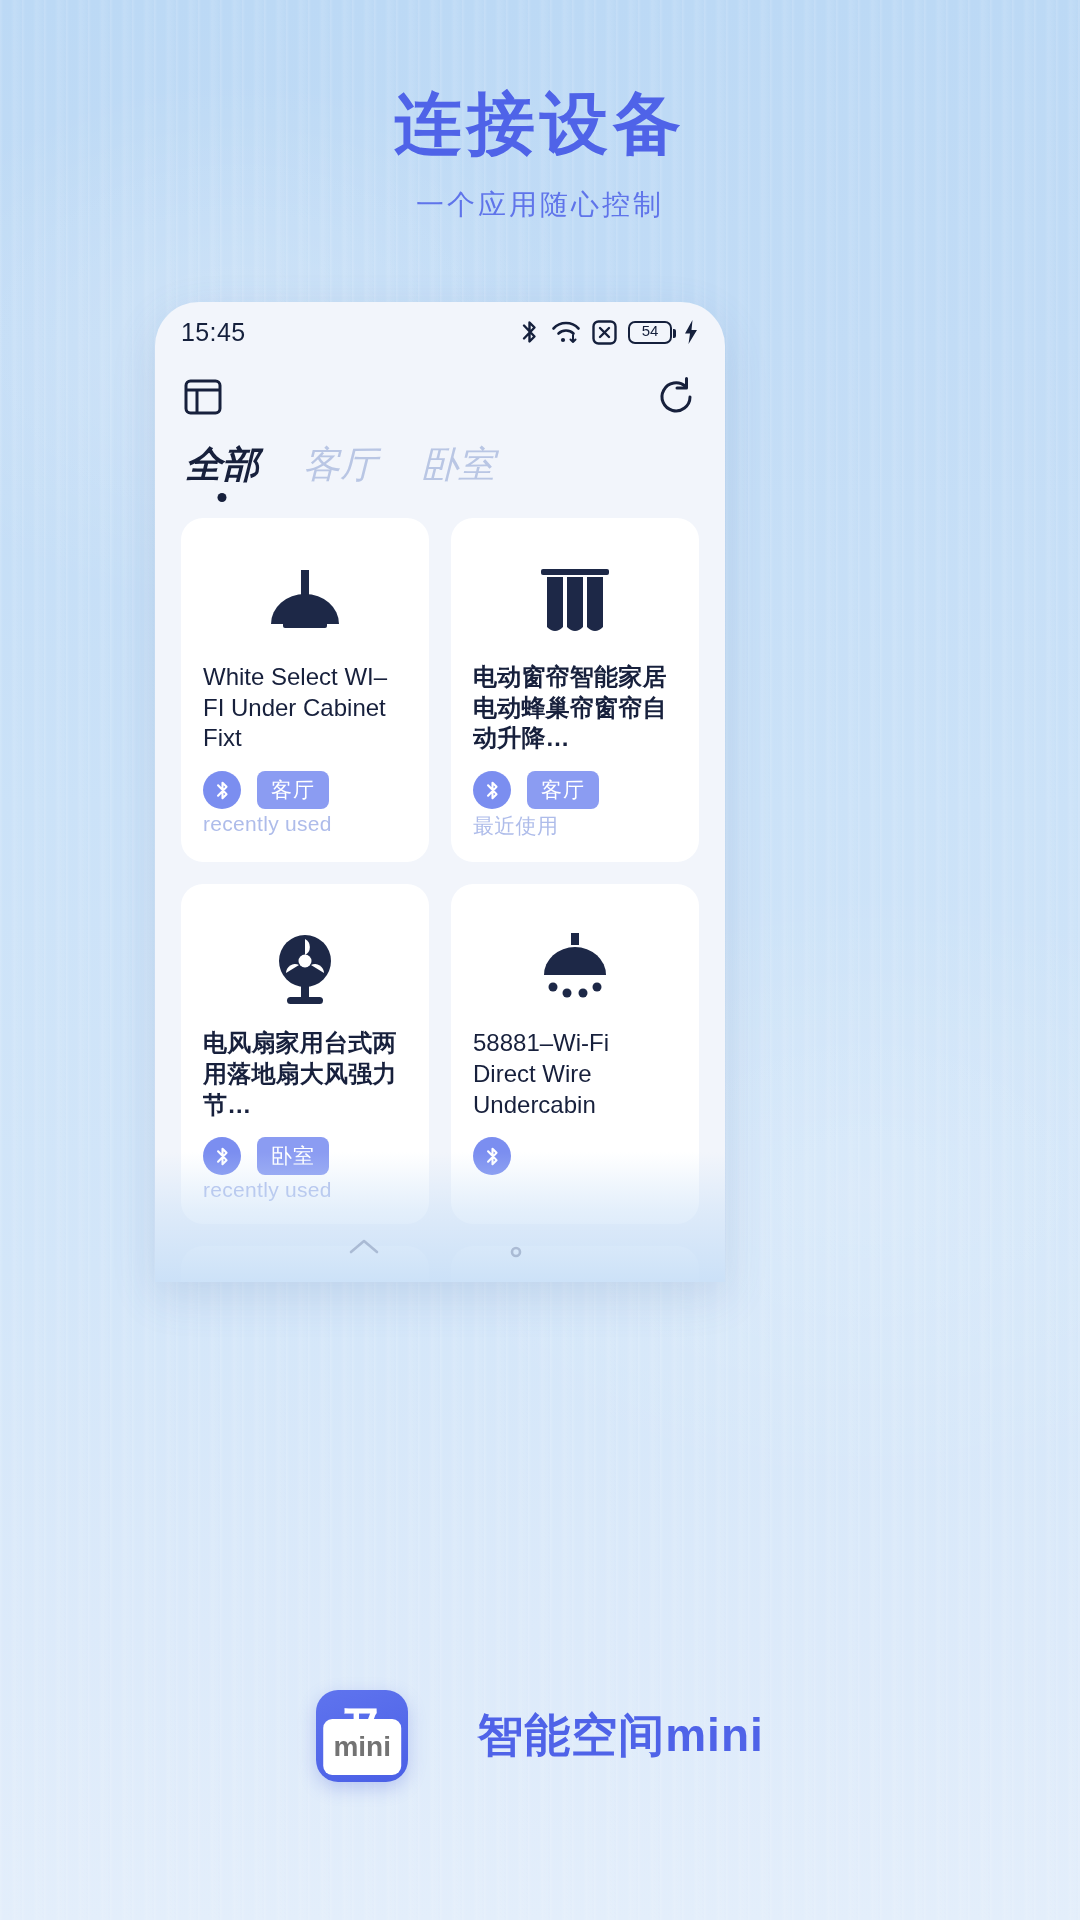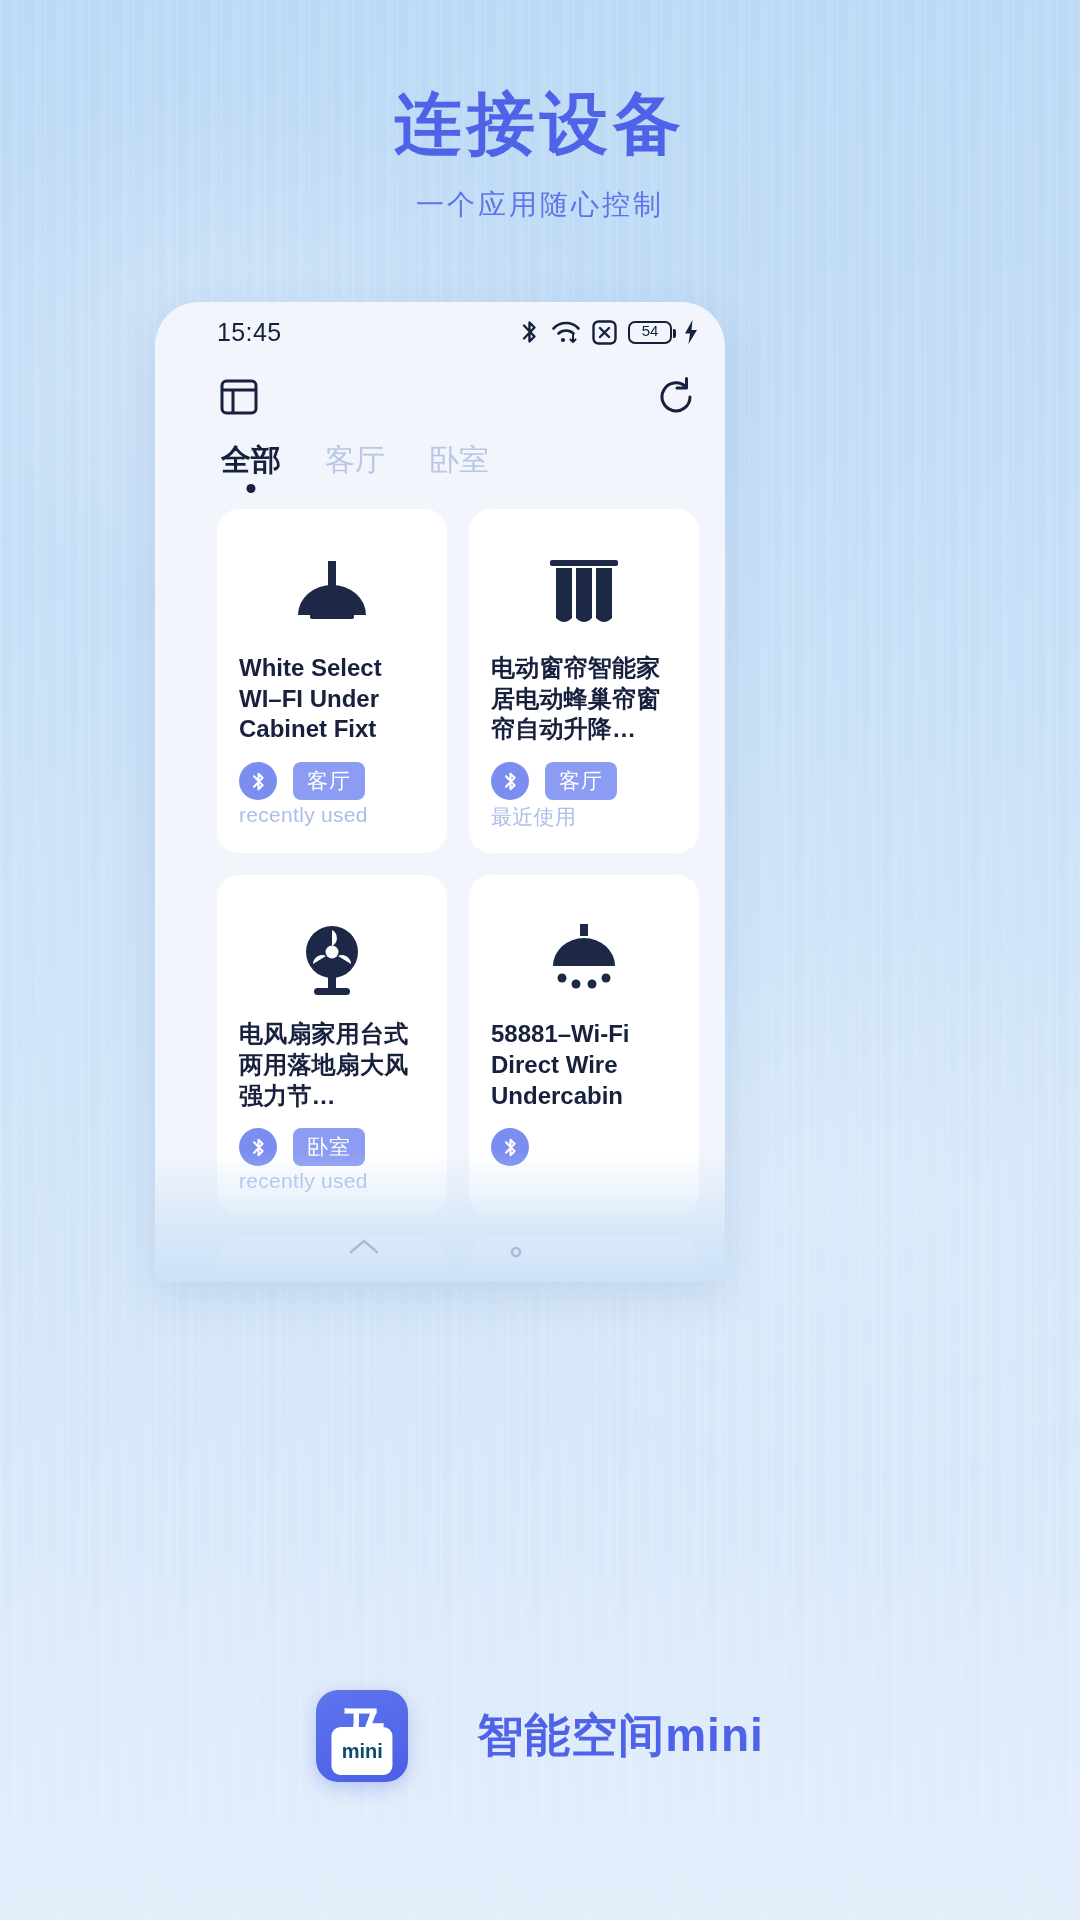--- a/index.html
+++ b/index.html
@@ -58,21 +58,20 @@
   .phone {
     position: absolute;
     left: 155px;
     top: 302px;
     width: 570px;
     height: 980px;
     border-radius: 44px 44px 0 0;
     background: #f2f5fb;
     overflow: hidden;
     box-shadow: 0 14px 44px rgba(80,110,170,0.16);
-    padding-left: 36px;
   }
 
   
   .statusbar {
     position: relative;
     height: 60px;
     padding: 0 26px;
     display: flex;
     align-items: center;
     justify-content: space-between;
@@ -126,24 +125,25 @@
 
   
   .tabs {
     display: flex;
     align-items: flex-end;
     gap: 44px;
     padding: 18px 0 0 30px;
   }
   .tab {
     position: relative;
-    font-size: 30px;
+    font-size: 37px;
     color: #b9c6e4;
     font-weight: 400;
     padding-bottom: 16px;
+    font-style: italic;
   }
   .tab.active {
     color: #17203c;
     font-weight: 700;
   }
   .tab.active::after {
     content: "";
     position: absolute;
     left: 50%;
     transform: translateX(-50%);
@@ -174,21 +174,21 @@
     height: 118px;
     display: flex;
     align-items: center;
     justify-content: center;
   }
   .card-icon svg { display: block; }
   .card-title {
     font-size: 24px;
     line-height: 1.28;
     color: #17203c;
-    font-weight: 700;
+    font-weight: 400;
     min-height: 62px;
     overflow: hidden;
   }
   .card-title.cjk { font-weight: 700; letter-spacing: 0.2px; }
   .card-badges {
     margin-top: 16px;
     display: flex;
     align-items: center;
     gap: 16px;
     min-height: 40px;
@@ -270,22 +270,22 @@
     line-height: 1;
     margin-top: -10px;
     font-family: "Liberation Serif", serif;
   }
   .brand-logo .mini {
     position: absolute;
     bottom: 7px;
     left: 50%;
     transform: translateX(-50%);
     background: #ffffff;
-    color: #0c4a6e;
-    font-size: 20px;
+    color: #737373;
+    font-size: 28px;
     font-weight: 700;
     line-height: 1;
     padding: 14px 10px;
     border-radius: 9px;
   }
   .brand-name {
     font-size: 46px;
     font-weight: 700;
     color: #4f63e8;
     letter-spacing: 1px;

